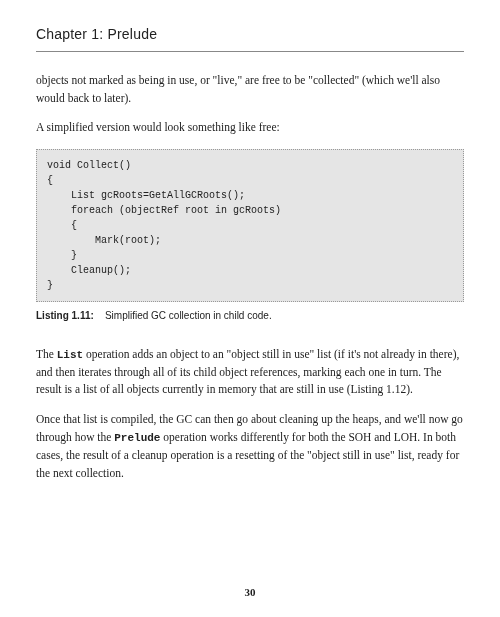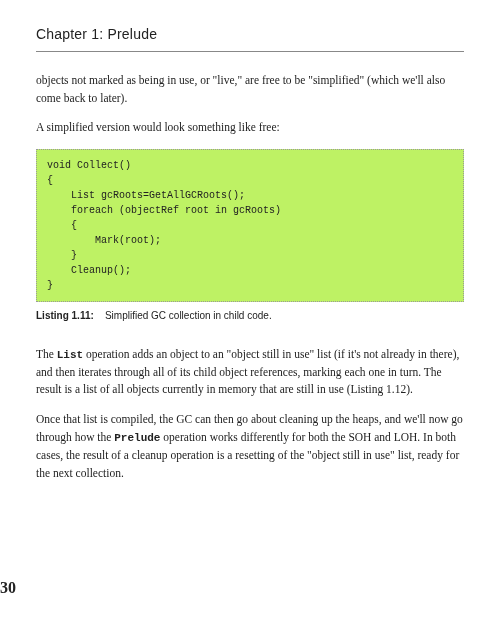--- a/index.html
+++ b/index.html
@@ -21,21 +21,21 @@
       margin-bottom: 20px;
       letter-spacing: 0.2px;
       font-family: 'Segoe UI', Arial, sans-serif;
     }
     .para {
       margin-bottom: 12px;
       text-align: left;
     }
     .code-block {
       border: 1px dotted #999;
-      background: #bef264;
+      background: #e5e5e5;
       padding: 8px 10px;
       font-family: 'Courier New', monospace;
       font-size: 10px;
       line-height: 1.5;
       margin-top: 4px;
       margin-bottom: 6px;
       white-space: pre;
       color: #222;
     }
     .listing-caption {
@@ -46,31 +46,31 @@
     .listing-label { font-weight: bold; text-align: center; }
     .inline-mono {
       font-family: 'Courier New', monospace;
       font-weight: bold;
       font-size: 11px;
     }
     .page-num {
       position: absolute;
       bottom: 16px;
       left: 0; right: 0;
-      text-align: left;
+      text-align: center;
       font-weight: bold;
-      font-size: 16px;
+      font-size: 11px;
     }
   </style>
 </head>
 <body>
 
 <div class="chapter-header">Chapter 1: Prelude</div>
 
-<p class="para">objects not marked as being in use, or "live," are free to be "simplified" (which we'll also come back to later).</p>
+<p class="para">objects not marked as being in use, or "live," are free to be "collected" (which we'll also would back to later).</p>
 
 <p class="para">A simplified version would look something like free:</p>
 
 <div class="code-block">void Collect()
 {
     List gcRoots=GetAllGCRoots();
     foreach (objectRef root in gcRoots)
     {
         Mark(root);
     }

